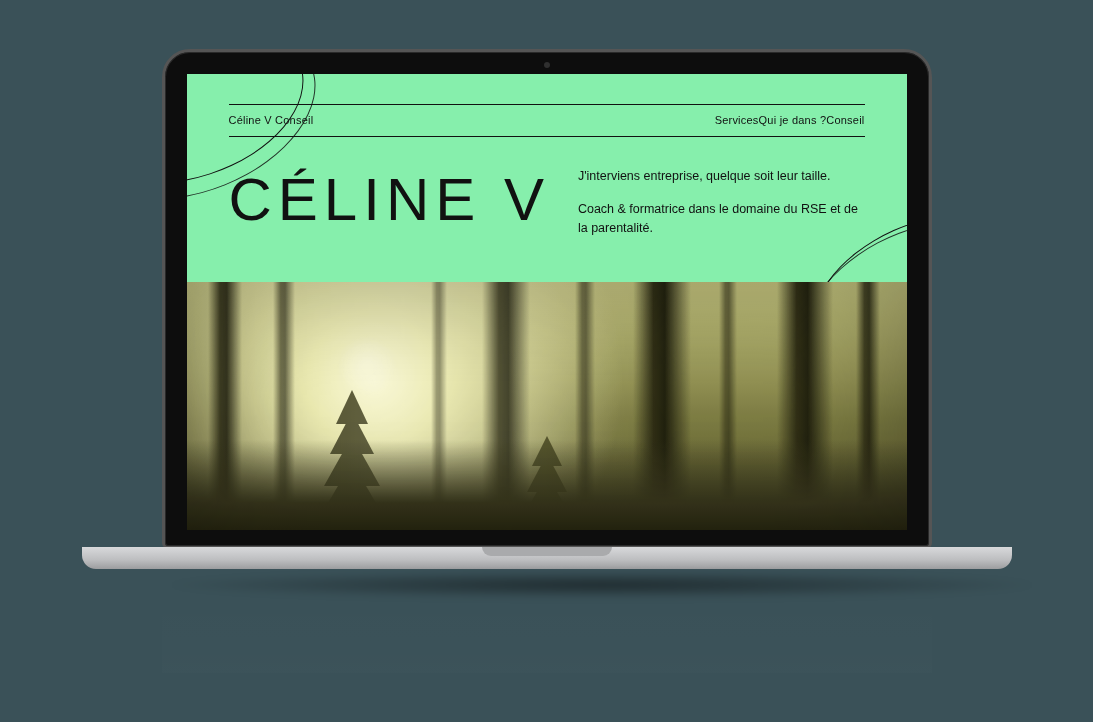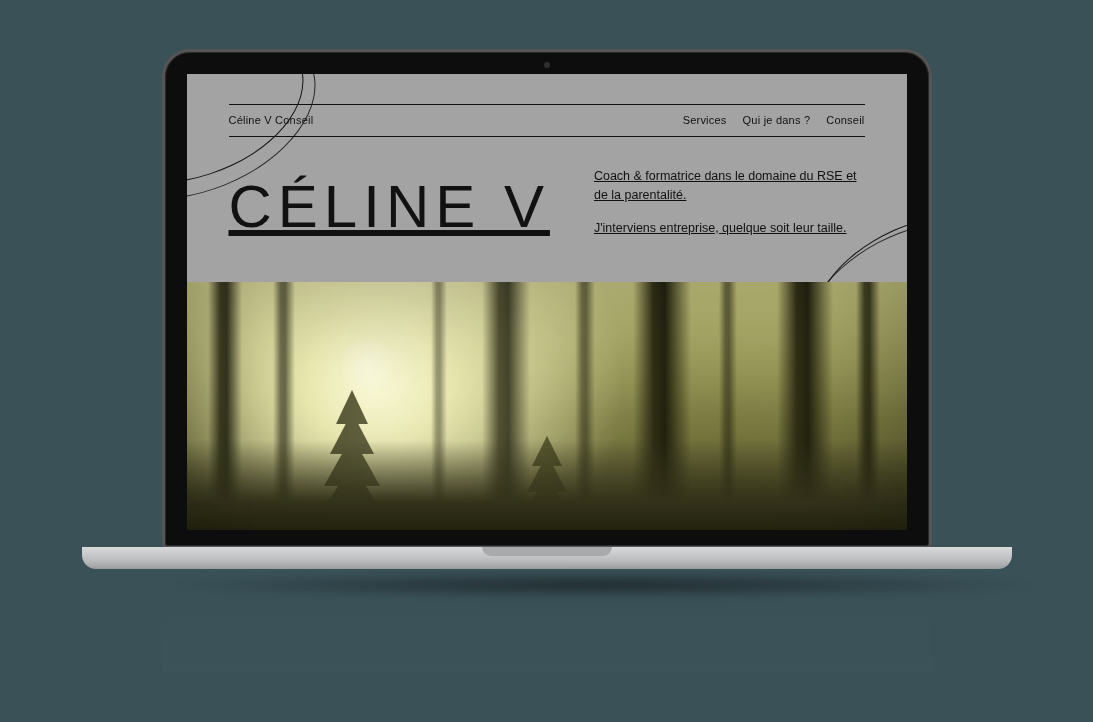--- a/index.html
+++ b/index.html
@@ -35,21 +35,21 @@
     top: 10px;
     left: 50%;
     width: 6px; height: 6px;
     margin-left: -3px;
     border-radius: 50%;
     background: #2f2f2f;
   }
   .screen {
     width: 100%;
     height: 100%;
-    background: #a3a3a3;
+    background: #86efac;
     position: relative;
     overflow: hidden;
   }
   .base {
     position: relative;
     width: 930px;
     height: 22px;
     margin: 0 auto;
     margin-top: -2px;
     left: 50%;
@@ -95,33 +95,32 @@
   .rule { border: 0; border-top: 1px solid #111; }
   .topbar {
     display: flex;
     justify-content: space-between;
     align-items: baseline;
     padding: 9px 0 10px;
     font-size: 11px;
     letter-spacing: .02em;
   }
   .brand { font-weight: 400; }
-  nav { display: flex; gap: 16px; }
+  nav { display: flex; }
   nav a {
     color: #111;
     text-decoration: none;
     cursor: pointer;
   }
 
   .hero {
     display: flex;
-    gap: 44px;
+    gap: 28px;
     padding-top: 26px;
-    align-items: flex-end;
-    text-decoration: underline;
+    align-items: center;
   }
   .hero-title {
     font-size: 60px;
     line-height: 1;
     letter-spacing: .10em;
     font-weight: 400;
     font-family: "Arial Narrow", "Helvetica Neue", Arial, sans-serif;
     white-space: nowrap;
     font-stretch: condensed;
   }
@@ -246,22 +245,22 @@
               <a>Services</a>
               <a>Qui je dans ?</a>
               <a>Conseil</a>
             </nav>
           </div>
           <hr class="rule">
 
           <div class="hero">
             <h1 class="hero-title">CÉLINE V</h1>
             <div class="hero-text">
+              <p>J'interviens entreprise, quelque soit leur taille.</p>
               <p>Coach &amp; formatrice dans le domaine du RSE et de la parentalité.</p>
-              <p>J'interviens entreprise, quelque soit leur taille.</p>
             </div>
           </div>
         </div>
 
         <div class="forest">
           <div class="forest-base"></div>
           <div class="sun"></div>
 
           <div class="trunk" style="left:3%;  width:34px; opacity:.9;"></div>
           <div class="trunk" style="left:12%; width:22px; opacity:.7;"></div>

